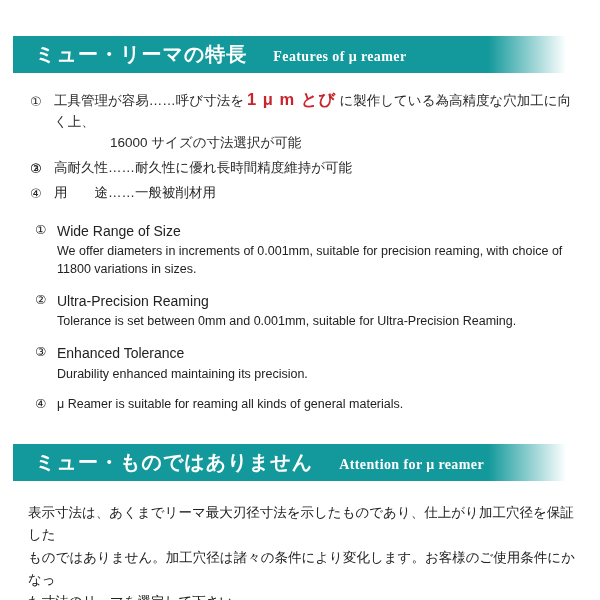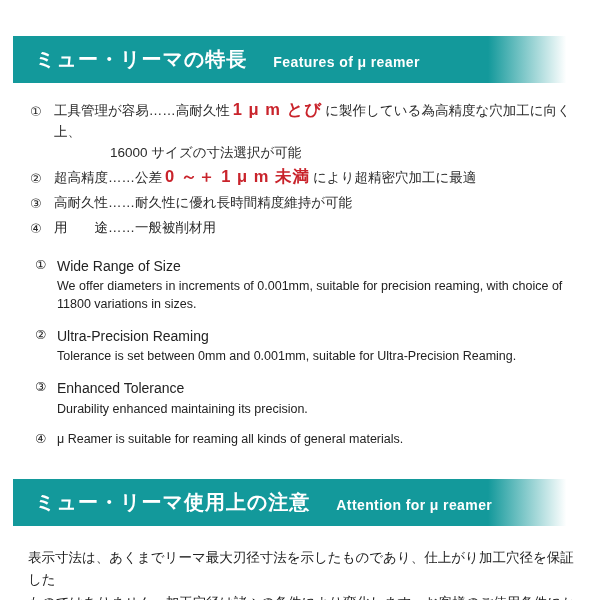--- a/index.html
+++ b/index.html
@@ -12,27 +12,28 @@
   body{
     width:600px;height:600px;overflow:hidden;
     background:#ffffff;
     font-family:"Liberation Sans","DejaVu Sans",sans-serif;
     color:var(--text);
   }
   .page{width:600px;height:600px;position:relative;}
 
   
   .bar{
-    height:47px;
+    height:37px;
     margin-left:13px;
     margin-right:28px;
     background:linear-gradient(90deg,var(--teal) 0%,var(--teal) 85%,rgba(255,255,255,0) 99%);
     display:flex;
     align-items:center;
     padding-left:22px;
+    font-family:Liberation Serif, serif;
   }
   .bar-1{margin-top:36px;}
   .bar-2{margin-top:30px;}
   .bar-title{
     color:#ffffff;
     font-weight:bold;
     font-size:20px;
     letter-spacing:1px;
     white-space:nowrap;
   }
@@ -97,25 +98,24 @@
 <div class="page">
 
   <header class="bar bar-1">
     <span class="bar-title">ミュー・リーマの特長</span>
     <span class="bar-subtitle">Features of μ reamer</span>
   </header>
 
   <section class="jp-list">
     <div class="jp-item">
       <span class="num">①</span>
-      <span class="jp-text"><span>工具管理が容易……高耐久性</span><span class="em">1 μ m とび</span><span>に製作している為高精度な穴加工に向く上、</span><span class="line2">16000 サイズの寸法選択が可能</span></span>
+      <span class="jp-text"><span>工具管理が容易……呼び寸法を</span><span class="em">1 μ m とび</span><span>に製作している為高精度な穴加工に向く上、</span><span class="line2">16000 サイズの寸法選択が可能</span></span>
     </div>
     <div class="jp-item">
       <span class="num">②</span>
-      <span class="jp-text"><span>超高精度……公差</span><span class="em">0 ～＋ 1 μ m 未満</span><span>により超精密穴加工に最適</span></span>
     </div>
     <div class="jp-item">
       <span class="num">③</span>
       <span class="jp-text"><span>高耐久性……耐久性に優れ長時間精度維持が可能</span></span>
     </div>
     <div class="jp-item">
       <span class="num">④</span>
       <span class="jp-text"><span>用　　途……一般被削材用</span></span>
     </div>
   </section>
@@ -137,21 +137,21 @@
       <p class="en-title">Enhanced Tolerance</p>
       <div class="en-body">Durability enhanced maintaining its precision.</div>
     </div>
     <div class="en-item">
       <span class="num">④</span>
       <div class="en-body">μ Reamer is suitable for reaming all kinds of general materials.</div>
     </div>
   </section>
 
   <header class="bar bar-2">
-    <span class="bar-title">ミュー・リーマ使用上の注意</span>
+    <span class="bar-title">ミュー・ものではありません</span>
     <span class="bar-subtitle">Attention for μ reamer</span>
   </header>
 
   <section class="notes">
     <p>表示寸法は、あくまでリーマ最大刃径寸法を示したものであり、仕上がり加工穴径を保証した
 ものではありません。加工穴径は諸々の条件により変化します。お客様のご使用条件にかなっ
 た寸法のリーマを選定して下さい。</p>
 
   </section>
 

